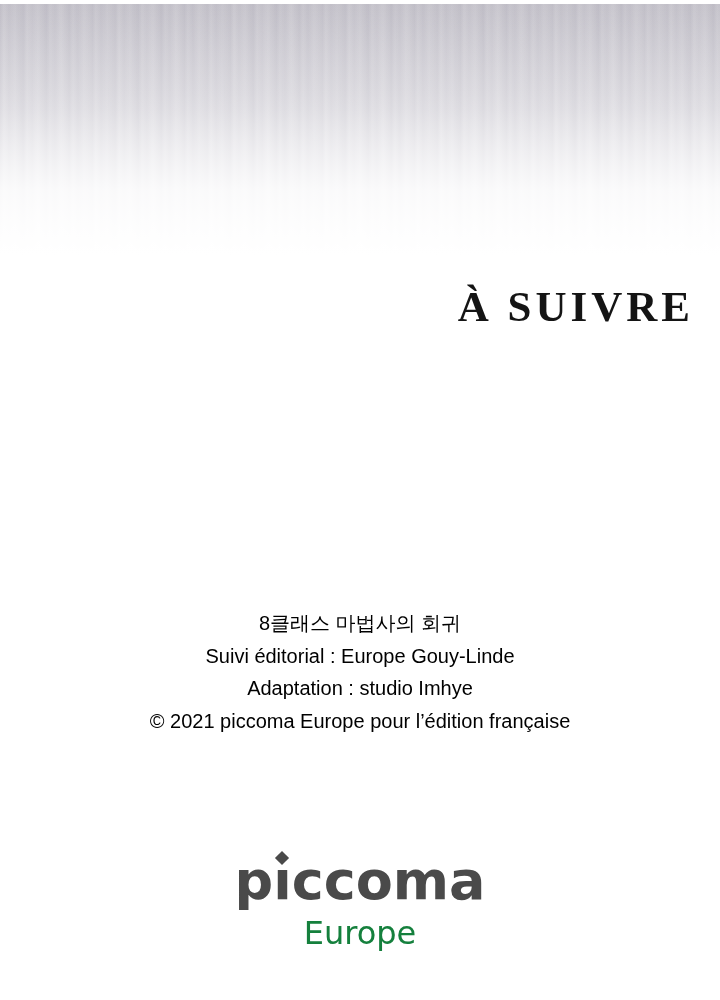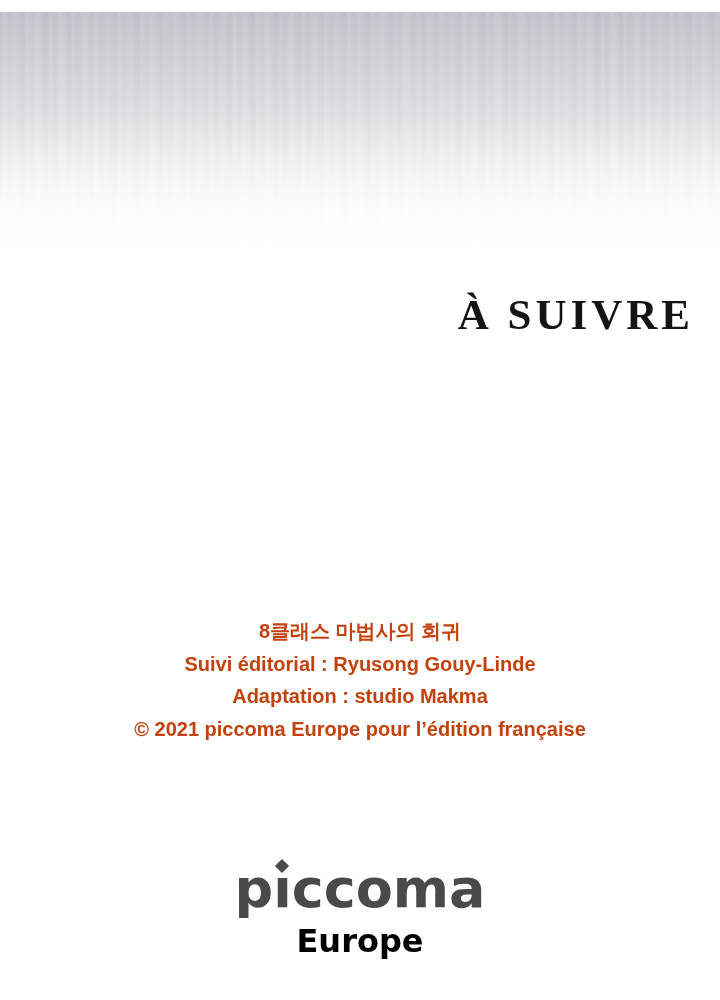--- a/index.html
+++ b/index.html
@@ -4,21 +4,21 @@
 <style>
   html, body {
     margin: 0;
     padding: 0;
     background: #ffffff;
   }
   .page {
     position: relative;
     width: 720px;
     height: 948px;
-    margin: 12px auto;
+    margin: 4px auto;
     background: #ffffff;
     overflow: hidden;
     font-family: "Liberation Sans", sans-serif;
   }
 
   
   .header-texture {
     position: absolute;
     top: 0; left: 0;
     width: 720px; height: 300px;
@@ -45,24 +45,24 @@
     color: #141414;
     white-space: nowrap;
   }
 
   .credits {
     position: absolute;
     top: 603px;
     left: 0;
     width: 720px;
     text-align: center;
-    color: #c2410c;
+    color: #000000;
     font-size: 20px;
     line-height: 32.5px;
-    font-weight: 700;
+    font-weight: 400;
     white-space: nowrap;
   }
 
   .logo-block {
     position: absolute;
     top: 846px;
     left: 0;
     width: 720px;
     text-align: center;
   }
@@ -85,39 +85,39 @@
     left: 50%;
     width: 10px;
     height: 10px;
     margin-left: -5px;
     background: #4a4a4a;
     transform: rotate(45deg);
   }
   .logo-region {
     margin-top: 4px;
     font-family: "DejaVu Sans", sans-serif;
-    font-weight: 700;
+    font-weight: 400;
     font-size: 32px;
     line-height: 34px;
-    color: #000000;
+    color: #15803d;
   }
 </style>
 </head>
 <body>
 
 <div class="page">
 
   <div class="header-texture"></div>
 
   <div class="a-suivre">À SUIVRE</div>
 
   <div class="credits">
     <div>8클래스 마법사의 회귀</div>
-    <div>Suivi éditorial : Ryusong Gouy-Linde</div>
-    <div>Adaptation : studio Makma</div>
+    <div>Suivi éditorial : Europe Gouy-Linde</div>
+    <div>Adaptation : studio Imhye</div>
     <div>© 2021 piccoma Europe pour l’édition française</div>
   </div>
 
   <div class="logo-block">
     <div class="piccoma-wordmark"><span>p</span><span class="i-wrap"><span>ı</span><span class="diamond-dot"></span></span><span>ccoma</span></div>
     <div class="logo-region">Europe</div>
   </div>
 
 </div>
 

